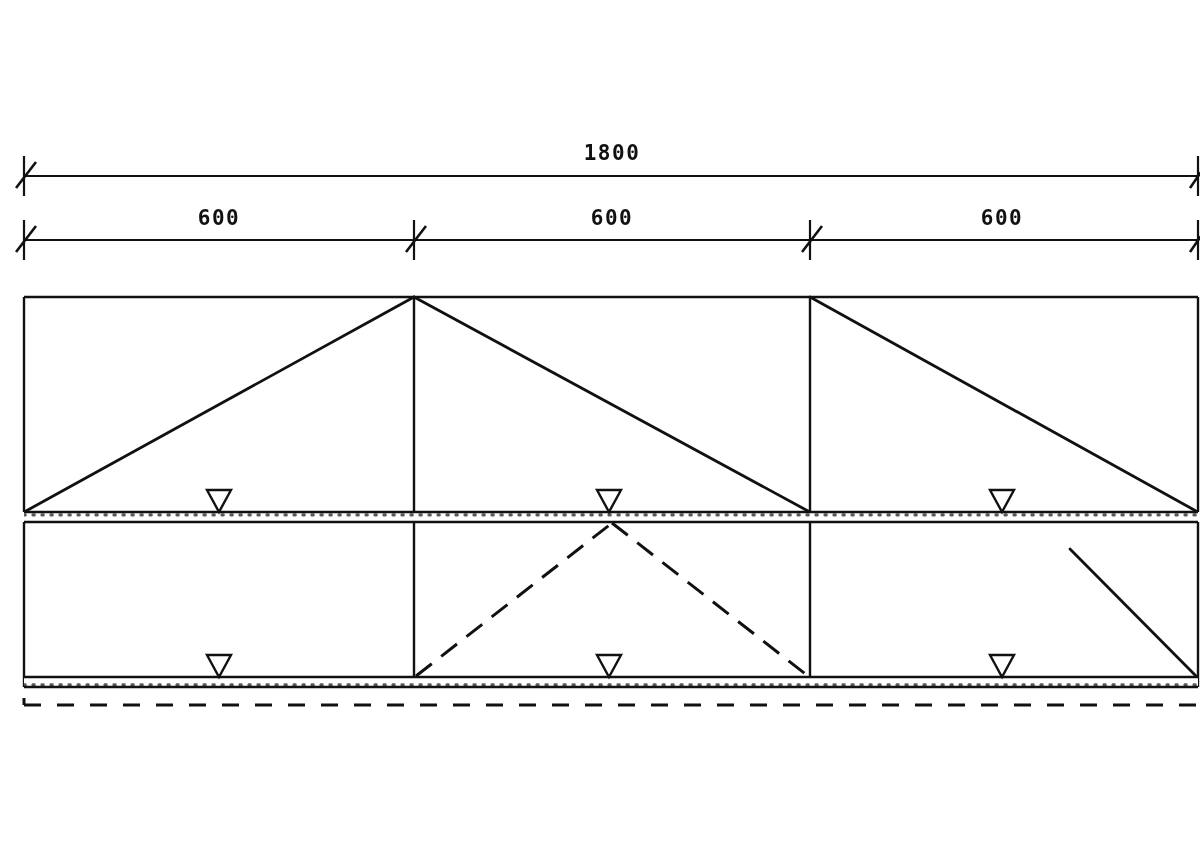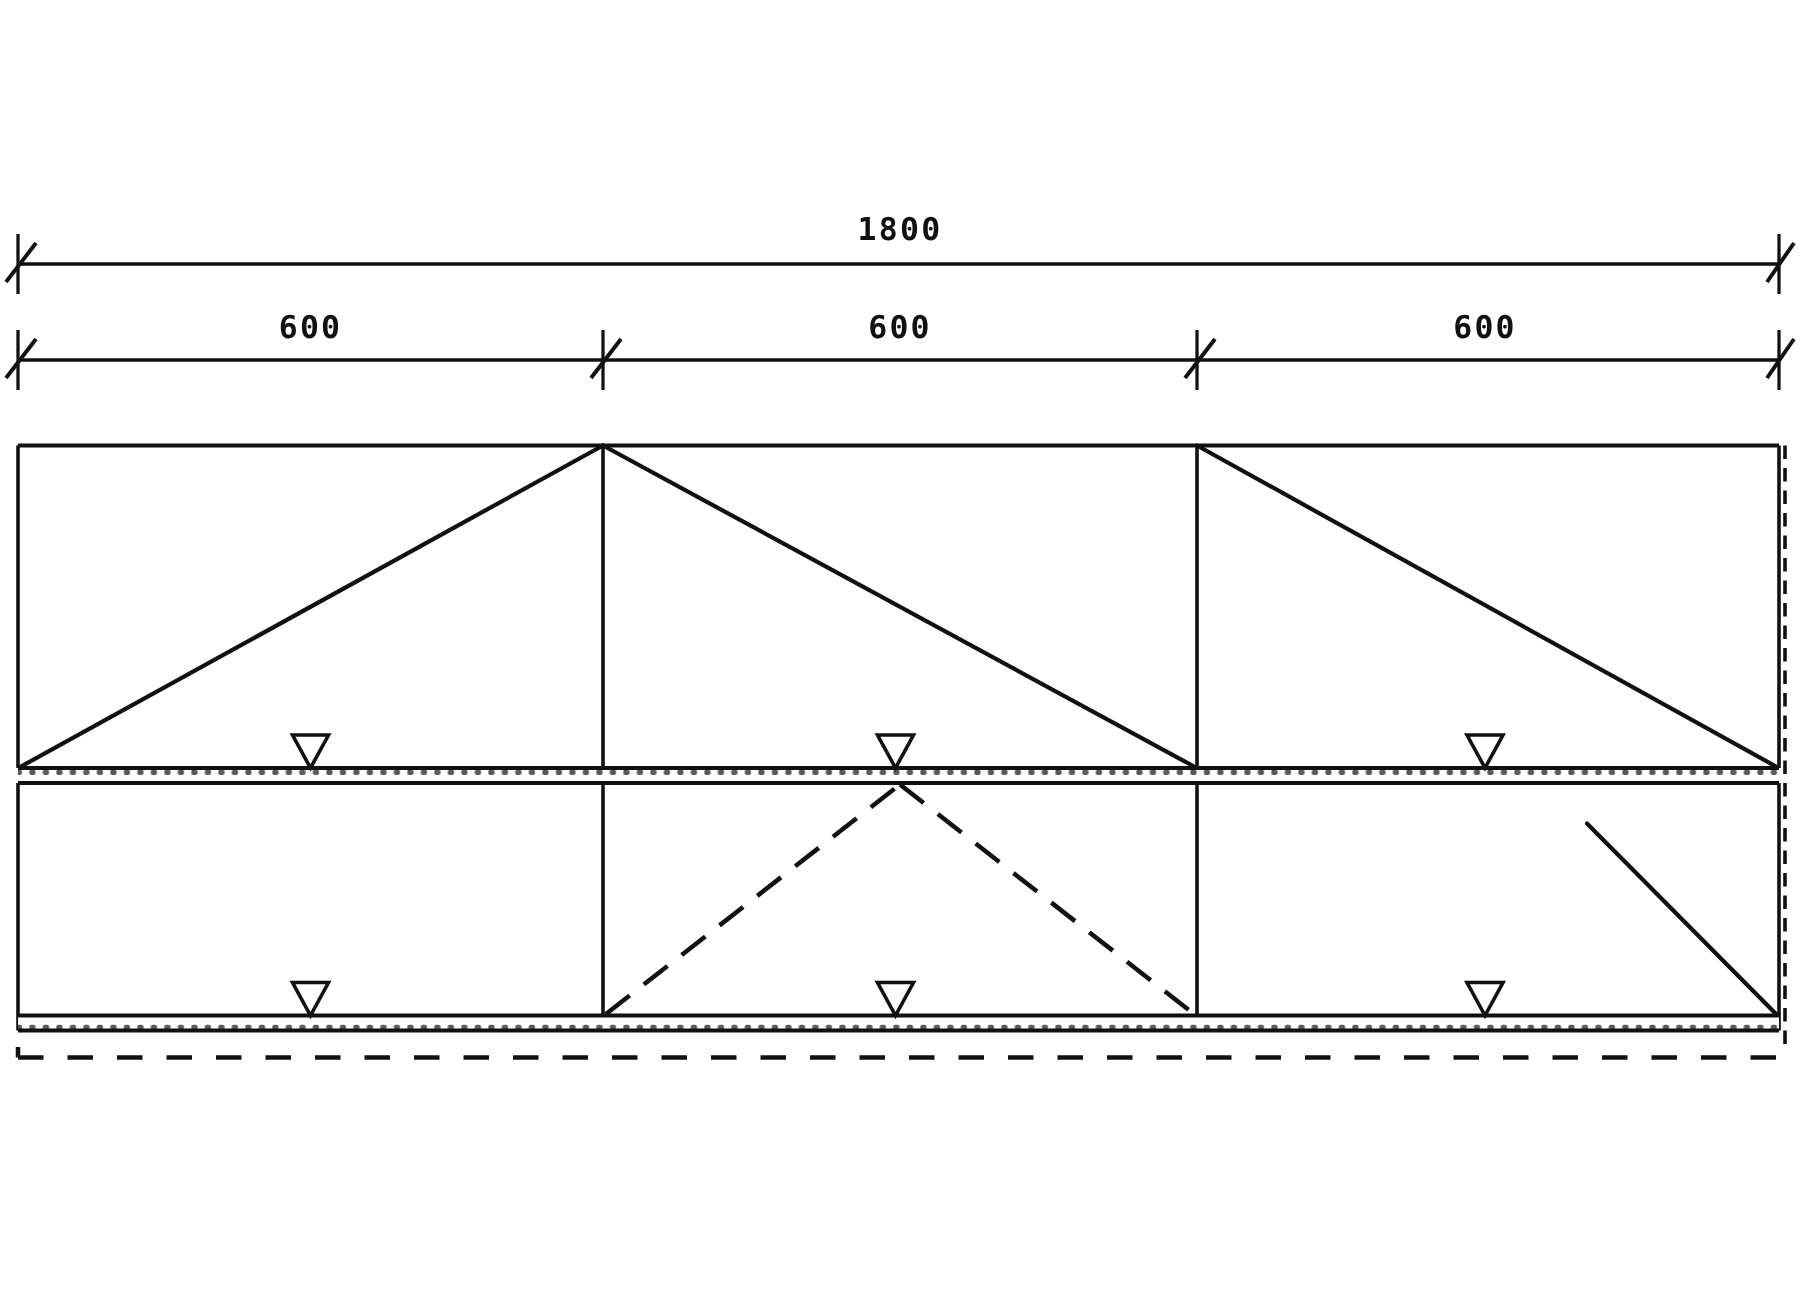--- a/index.html
+++ b/index.html
@@ -10,21 +10,21 @@
   }
   body {
     width: 1200px;
     height: 859px;
     font-family: "DejaVu Sans Mono", "Liberation Mono", monospace;
     position: relative;
     overflow: hidden;
   }
   #drawing-root {
     position: absolute;
-    left: 0;
+    left: 12px;
     top: 0;
     width: 1136px;
     height: 859px;
   }
   svg.cad {
     display: block;
     width: 1200px;
     height: 859px;
     background: #ffffff;
   }

